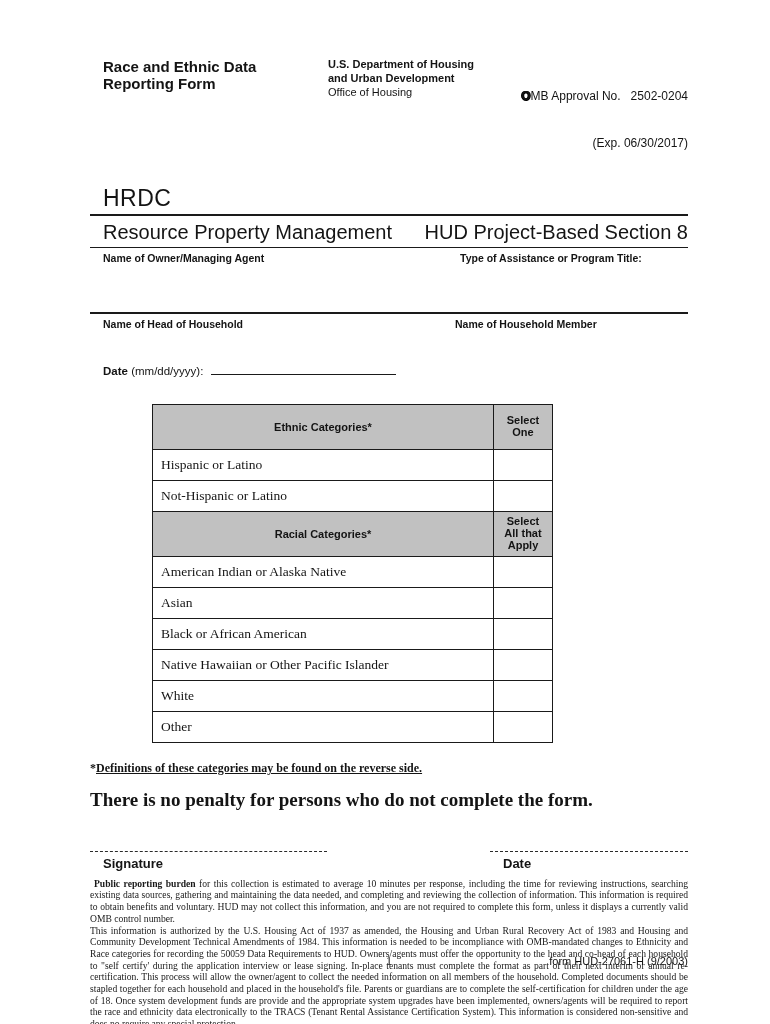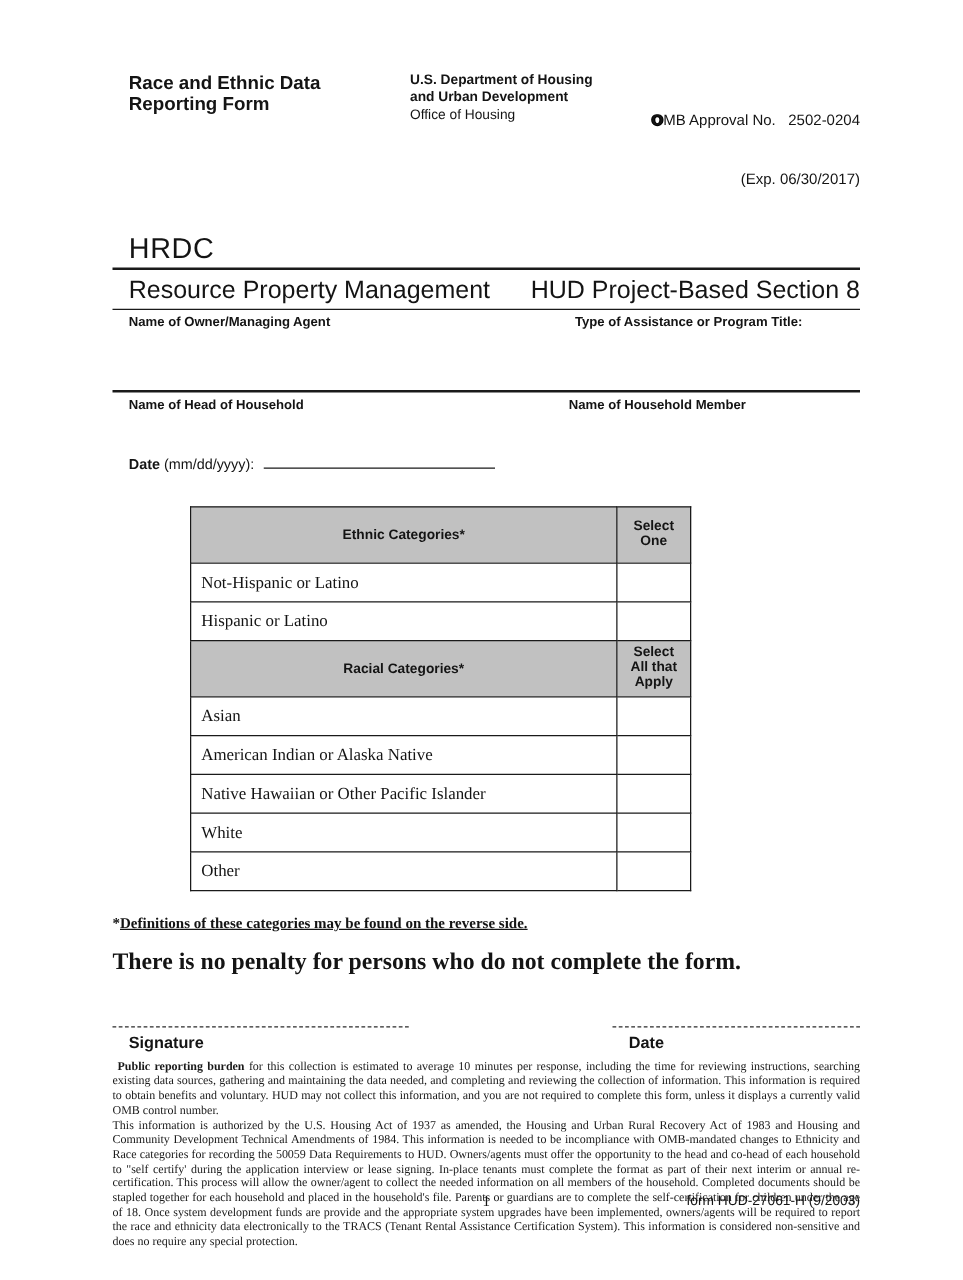--- a/index.html
+++ b/index.html
@@ -111,39 +111,43 @@
 
   <table class="cat-table">
     <tbody>
         <tr>
       <th class="cat-h">Ethnic Categories*</th>
       <th>
             <div class="narrow">Select One</div>
           </th>
     </tr>
     <tr>
-      <td class="cat">Not-Hispanic or Latino</td>
+      <td class="cat">Hispanic or Latino</td>
       <td class="sel"></td>
     </tr>
     <tr>
-      <td class="cat">Hispanic or Latino</td>
+      <td class="cat">Not-Hispanic or Latino</td>
       <td class="sel"></td>
     </tr>
     <tr>
       <th>Racial Categories*</th>
       <th>
             <div class="narrow">Select All that Apply</div>
           </th>
     </tr>
     <tr>
+      <td class="cat">American Indian or Alaska Native</td>
+      <td class="sel"></td>
+    </tr>
+    <tr>
       <td class="cat">Asian</td>
       <td class="sel"></td>
     </tr>
     <tr>
-      <td class="cat">American Indian or Alaska Native</td>
+      <td class="cat">Black or African American</td>
       <td class="sel"></td>
     </tr>
     <tr>
       <td class="cat">Native Hawaiian or Other Pacific Islander</td>
       <td class="sel"></td>
     </tr>
     <tr>
       <td class="cat">White</td>
       <td class="sel"></td>
     </tr>

